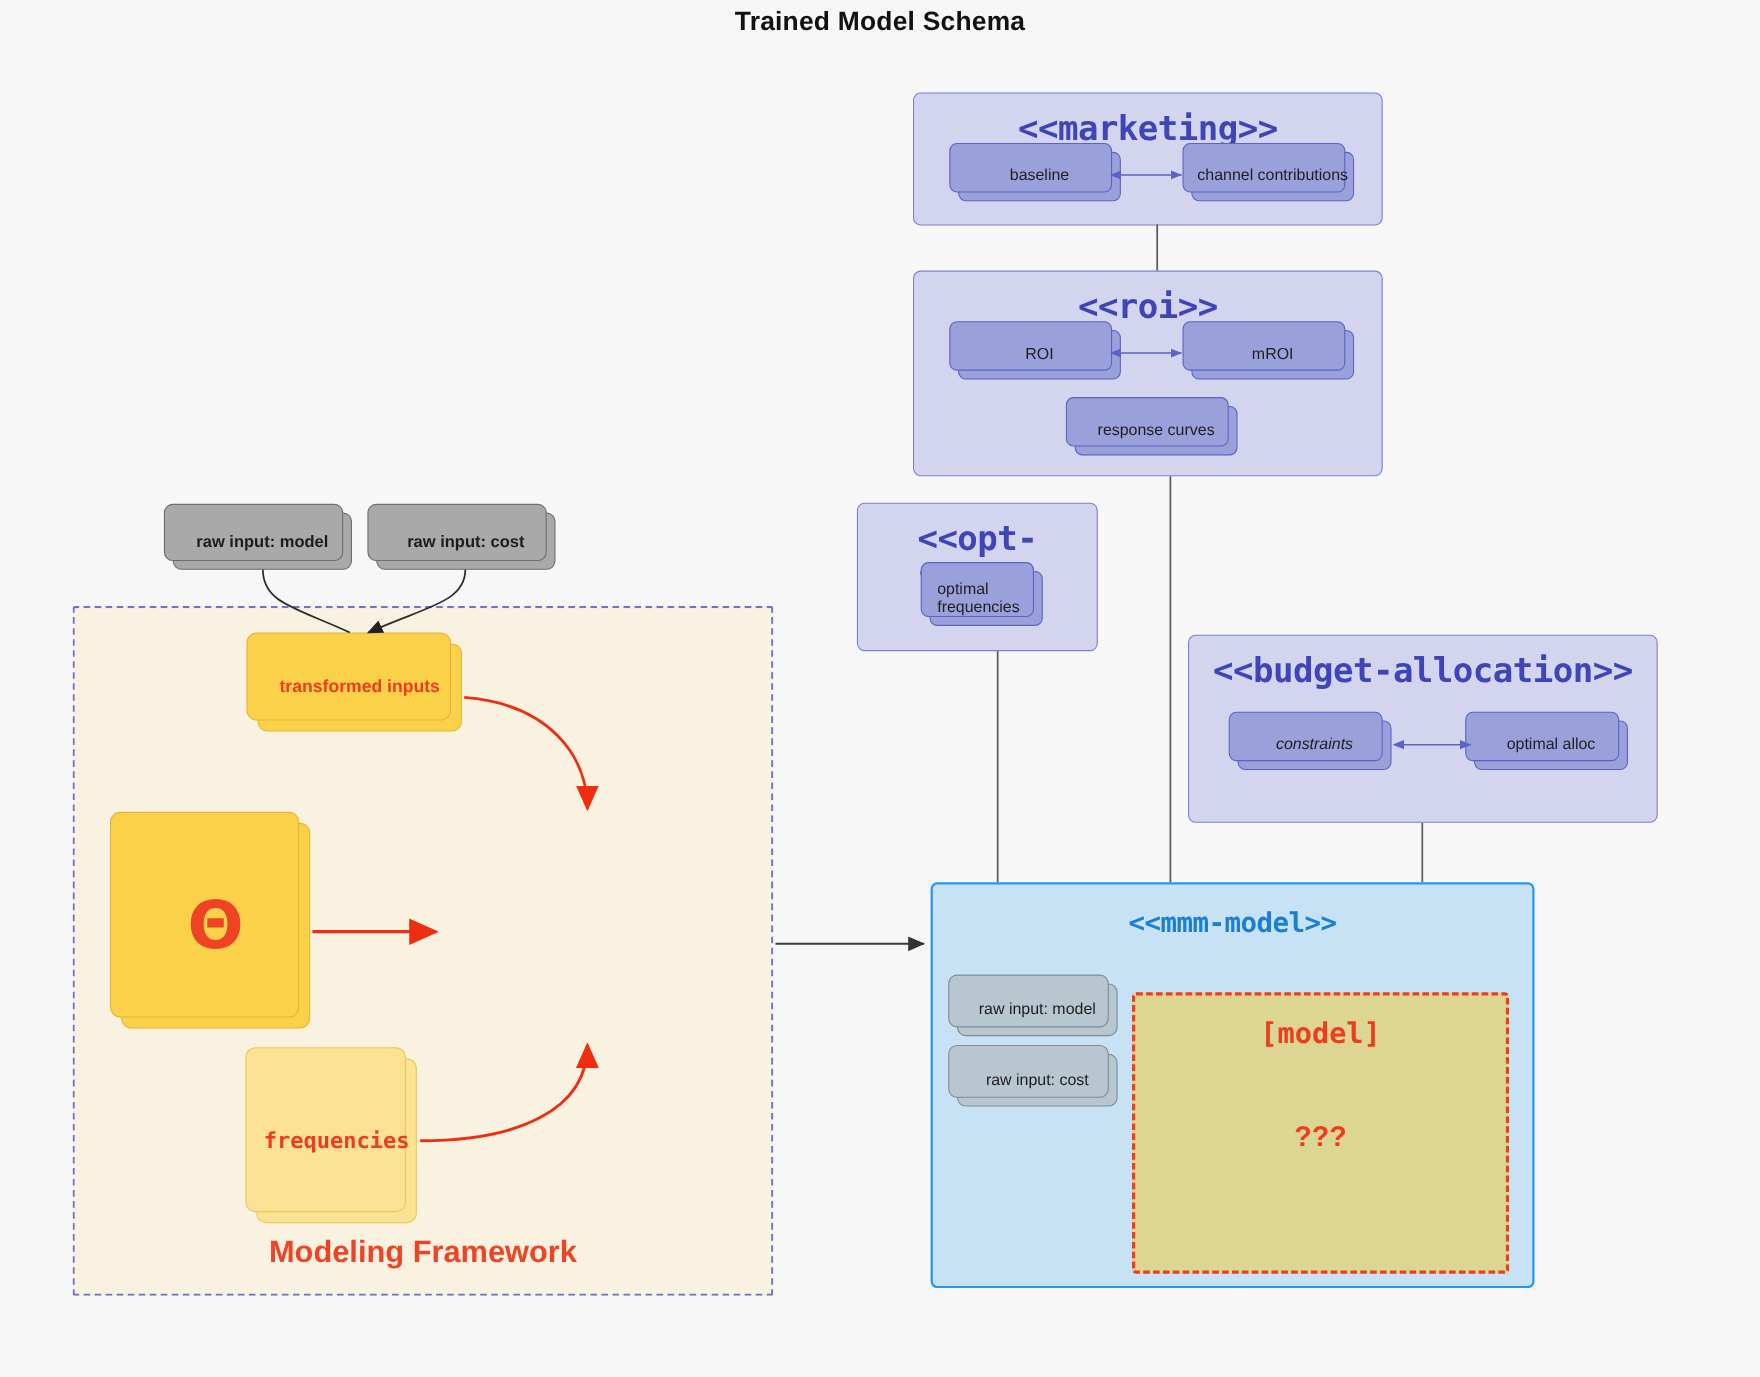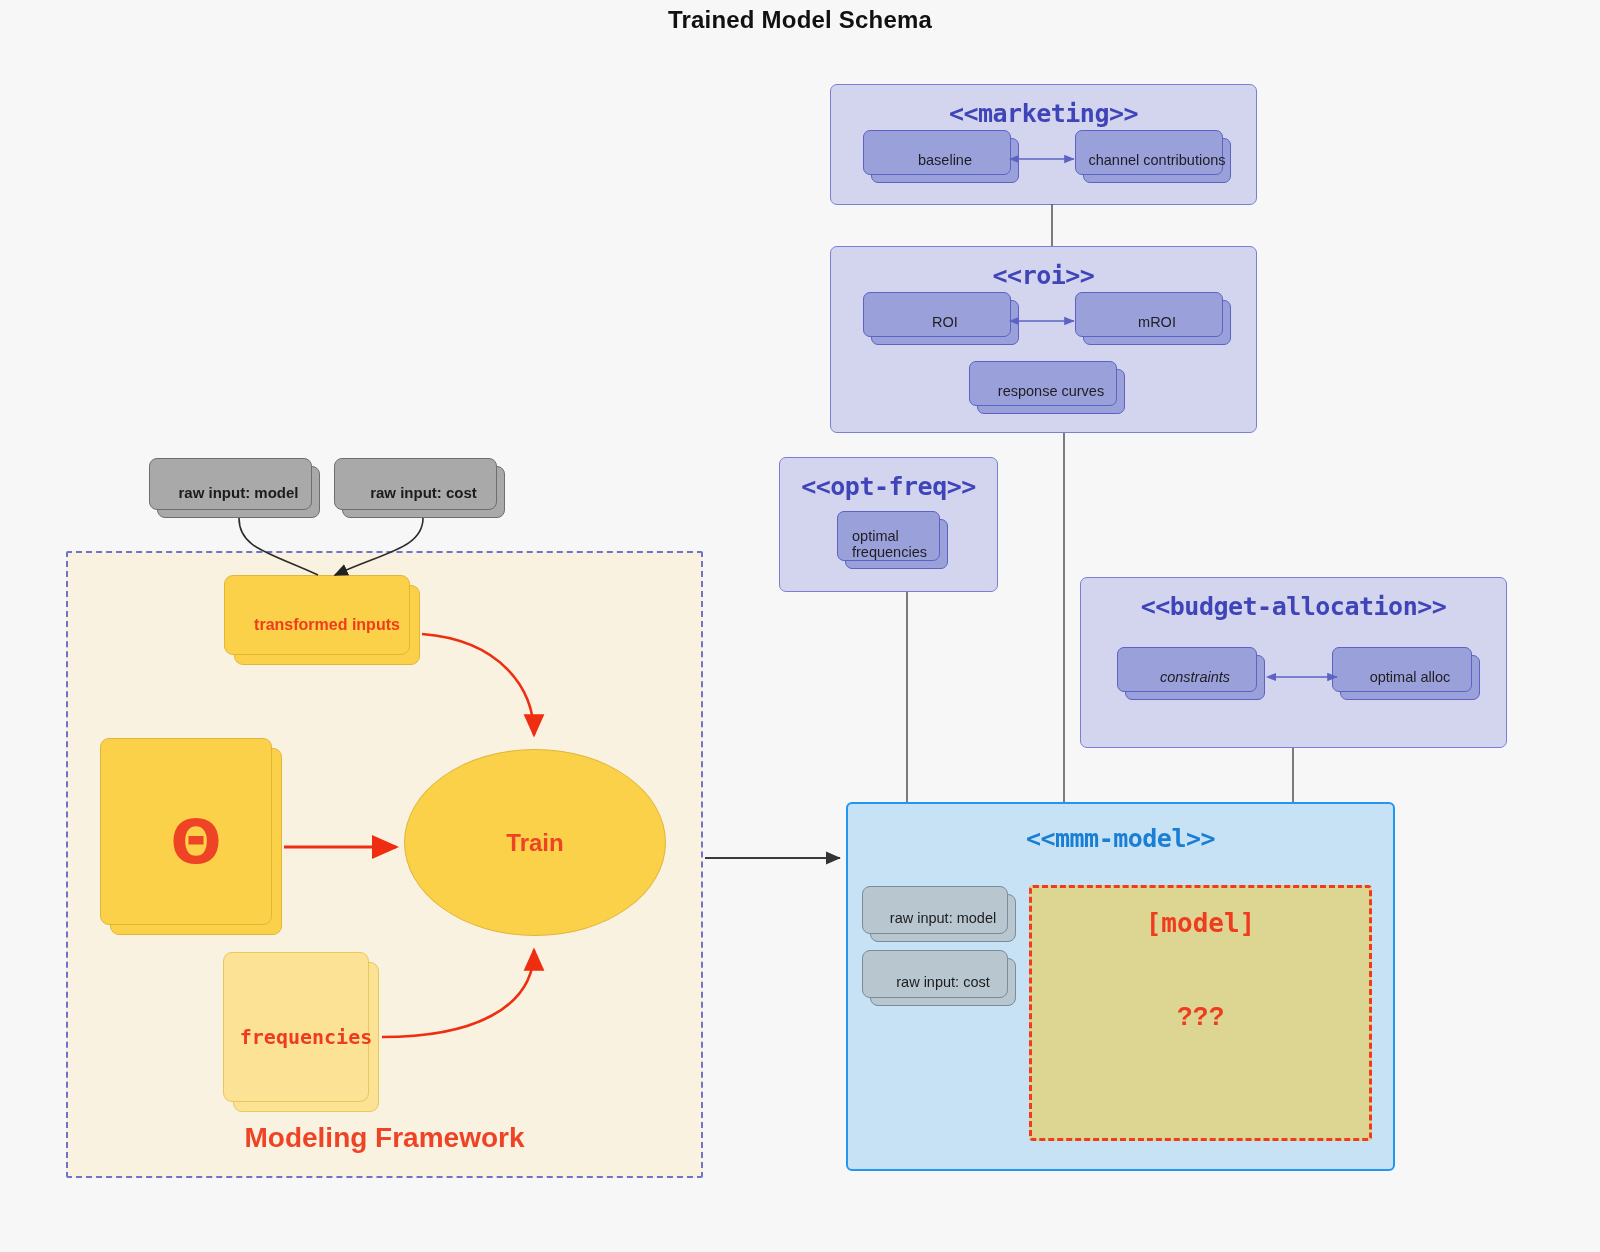--- a/index.html
+++ b/index.html
@@ -28,21 +28,21 @@
   .pkg {
     background:#d3d5ee;
     border:1.6px solid #7b7fd4;
     border-radius:7px;
   }
   .pkg-title {
     position:absolute; left:0; right:0; top:14px;
     text-align:center;
     font-family:"DejaVu Sans Mono","Liberation Mono",monospace;
     font-weight:bold;
-    font-size:25px;
+    font-size:31px;
     color:#3f44b8;
     letter-spacing:-0.5px;
   }
 
   
   .node {
     position:absolute;
     background:#9aa0da;
     border:1.6px solid #5c63c4;
     border-radius:7px;
@@ -299,33 +299,30 @@
   </div>
 
   <div class="ynode shadow" style="left:110px; top:748px; width:172px; height:187px;">
     <span class="theta">Θ</span>
   </div>
 
   <div class="ynode-light shadow" style="left:233px; top:962px; width:146px; height:150px;">
     <span class="mono-red">frequencies</span>
   </div>
 
-  <div class="ellipse" style="left:404px; top:749px; width:262px; height:187px;">
-    <span>Train</span>
-  </div>
 
   <div class="mmm" style="left:846px; top:802px; width:549px; height:369px;">
     <div class="mmm-title">&lt;&lt;mmm-model&gt;&gt;</div>
     <div class="gnode2 shadow" style="left:22px; top:90px; width:146px; height:48px;">
       <span>raw input: model</span>
     </div>
     <div class="gnode2 shadow" style="left:22px; top:154px; width:146px; height:48px;">
       <span>raw input: cost</span>
     </div>
-    <div class="model-box" style="left:181px; top:81px; width:343px; height:256px;">
+    <div class="model-box" style="left:181px; top:98px; width:343px; height:256px;">
       <div class="m1">[model]</div>
       <div class="m2">???</div>
     </div>
   </div>
 
   <svg class="overlay">
 
     <line x1="1018" y1="159" x2="1074" y2="159" stroke="#5c63c4" stroke-width="1.4" marker-start="url(#arrow-small-rev)" marker-end="url(#arrow-small)"></line>
 
     <line x1="1018" y1="321" x2="1074" y2="321" stroke="#5c63c4" stroke-width="1.4" marker-start="url(#arrow-small-rev)" marker-end="url(#arrow-small)"></line>

